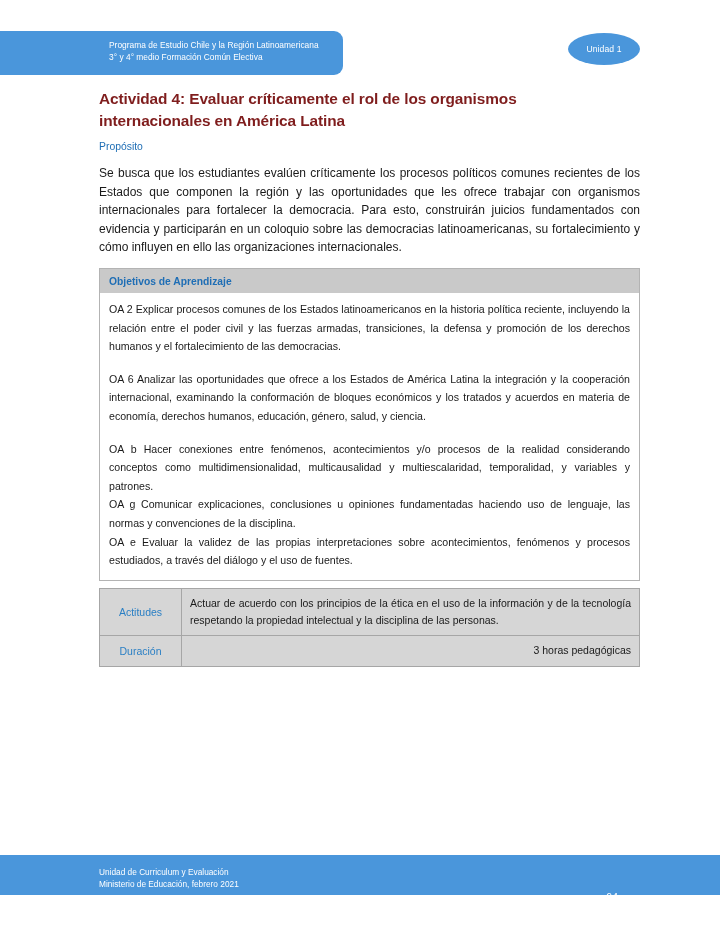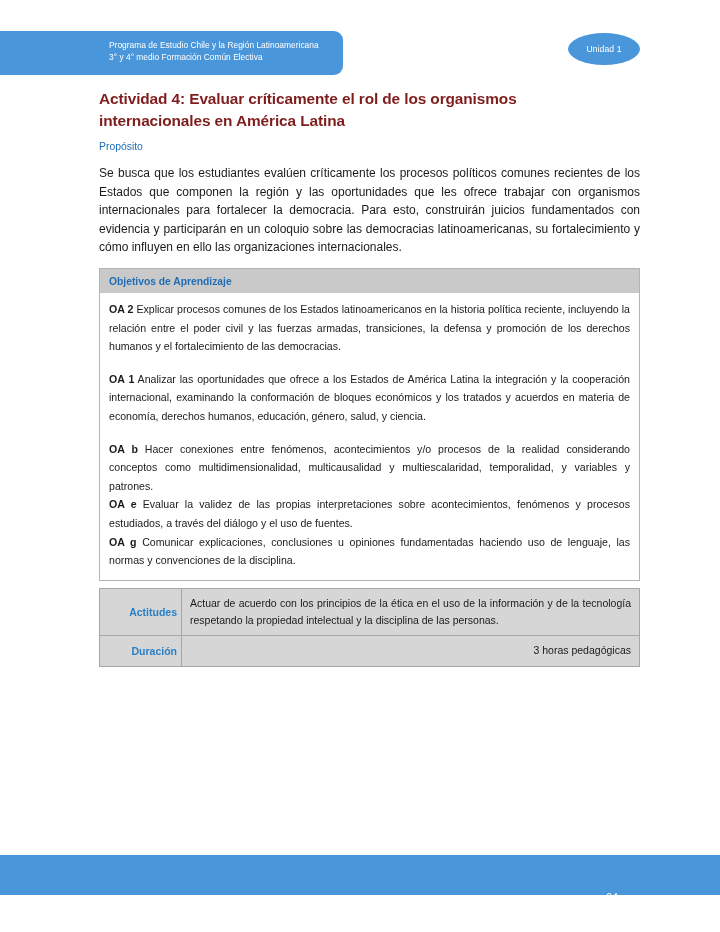--- a/index.html
+++ b/index.html
@@ -128,21 +128,21 @@
   .oa-item {
     font-size: 10.6px;
     line-height: 18.6px;
     color: #1a1a1a;
     text-align: justify;
     text-justify: inter-word;
     margin: 0 0 14px 0;
   }
   .oa-item.tight { margin-bottom: 0; }
   .oa-item.group { margin-bottom: 0; }
-  .oa-code { font-weight: bold; margin-top: 36px; }
+  .oa-code { font-weight: normal; margin-top: 36px; }
 
   
   .attr-table {
     position: absolute;
     left: 99px;
     top: 588px;
     width: 541px;
     border-collapse: collapse;
     table-layout: fixed;
   }
@@ -151,22 +151,22 @@
     background: #d6d6d6;
     vertical-align: top;
     padding: 6px 8px 7px 8px;
     font-size: 10.5px;
     line-height: 16.5px;
     color: #1a1a1a;
   }
   .attr-label {
     width: 73px;
     color: #2a7fc4 !important;
-    font-weight: bold;
-    text-align: right;
+    font-weight: normal;
+    text-align: center;
     vertical-align: middle !important;
     padding: 6px 4px !important;
   }
   .attr-value {
     text-align: justify;
     text-justify: inter-word;
   }
   .attr-value.plain { text-align: right; }
 
   
@@ -220,47 +220,51 @@
     <div class="oa-header">
       <span class="oa-header-label">Objetivos de Aprendizaje</span>
     </div>
     <div class="oa-body">
 
       <p class="oa-item">
         <span class="oa-code">OA 2</span><span> Explicar procesos comunes de los Estados latinoamericanos en la historia política reciente, incluyendo la relación entre el poder civil y las fuerzas armadas, transiciones, la defensa y promoción de los derechos humanos y el fortalecimiento de las democracias.</span>
       </p>
 
       <p class="oa-item">
-        <span class="oa-code">OA 1</span><span> Analizar las oportunidades que ofrece a los Estados de América Latina la integración y la cooperación internacional, examinando la conformación de bloques económicos y los tratados y acuerdos en materia de economía, derechos humanos, educación, género, salud, y ciencia.</span>
+        <span class="oa-code">OA 6</span><span> Analizar las oportunidades que ofrece a los Estados de América Latina la integración y la cooperación internacional, examinando la conformación de bloques económicos y los tratados y acuerdos en materia de economía, derechos humanos, educación, género, salud, y ciencia.</span>
       </p>
 
       <p class="oa-item group">
         <span class="oa-code">OA b</span><span> Hacer conexiones entre fenómenos, acontecimientos y/o procesos de la realidad considerando conceptos como multidimensionalidad, multicausalidad y multiescalaridad, temporalidad, y variables y patrones.</span>
       </p>
 
+      <p class="oa-item tight">
+        <span class="oa-code">OA g</span><span> Comunicar explicaciones, conclusiones u opiniones fundamentadas haciendo uso de lenguaje, las normas y convenciones de la disciplina.</span>
+      </p>
+
       <p class="oa-item group">
         <span class="oa-code">OA e</span><span> Evaluar la validez de las propias interpretaciones sobre acontecimientos, fenómenos y procesos estudiados, a través del diálogo y el uso de fuentes.</span>
-      </p>
-
-      <p class="oa-item tight">
-        <span class="oa-code">OA g</span><span> Comunicar explicaciones, conclusiones u opiniones fundamentadas haciendo uso de lenguaje, las normas y convenciones de la disciplina.</span>
       </p>
 
     </div>
   </div>
 
   <table class="attr-table">
     <tbody>
       <tr>
         <td class="attr-label">Actitudes</td>
         <td class="attr-value">Actuar de acuerdo con los principios de la ética en el uso de la información y de la tecnología respetando la propiedad intelectual y la disciplina de las personas.</td>
       </tr>
       <tr>
         <td class="attr-label">Duración</td>
         <td class="attr-value plain">3 horas pedagógicas</td>
       </tr>
     </tbody>
   </table>
 
   <div class="footer-band"></div>
+  <div class="footer-text">
+    <div>Unidad de Curriculum y Evaluación</div>
+    <div>Ministerio de Educación, febrero 2021</div>
+  </div>
   <div class="footer-page">64</div>
 
 </div>
 
 </body></html>

